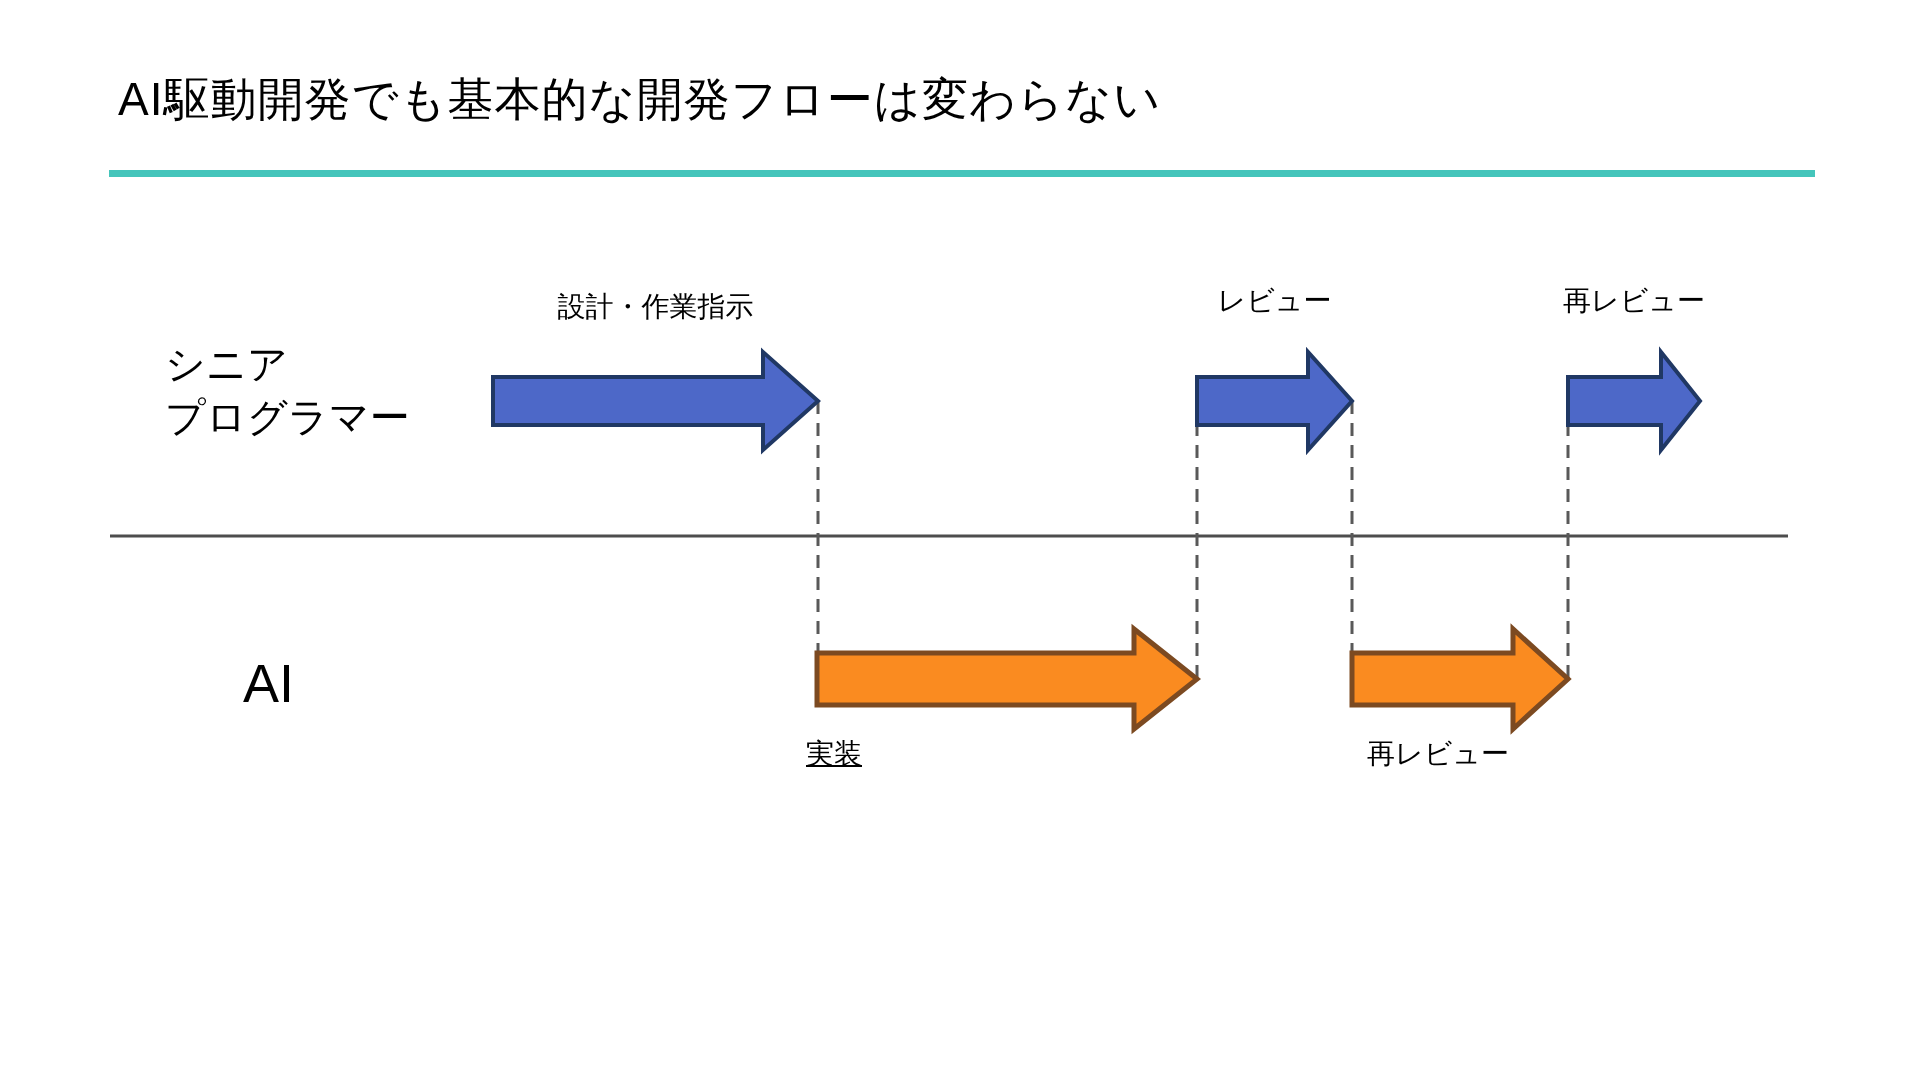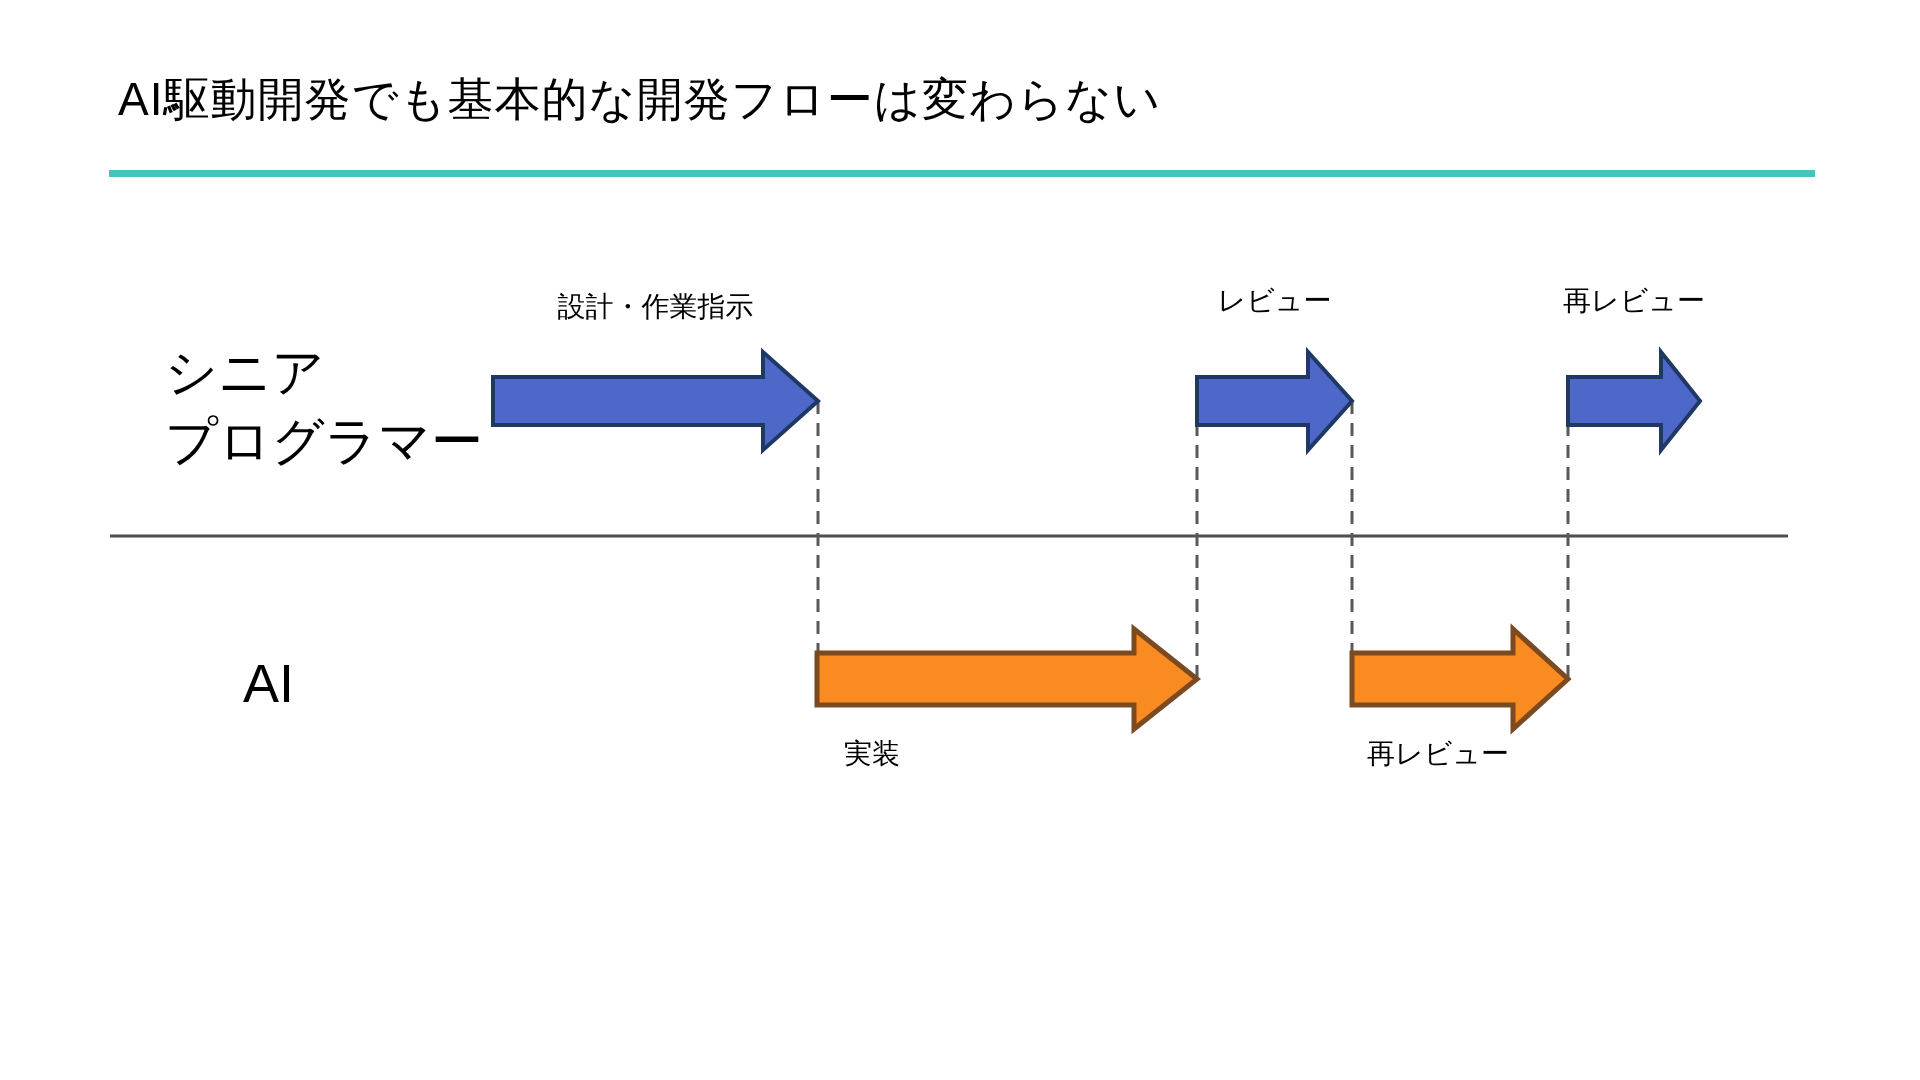--- a/index.html
+++ b/index.html
@@ -24,33 +24,33 @@
     color:var(--text);white-space:nowrap;
   }
   .title-rule{
     position:absolute;left:109px;top:170px;width:1706px;height:7px;
     background:var(--accent-teal);
   }
 
   .diagram-svg{position:absolute;left:0;top:0;width:1920px;height:1080px;}
 
   .lane-label{
-    position:absolute;font-size:52px;line-height:1.32;color:var(--text);
+    position:absolute;font-size:40px;line-height:1.32;color:var(--text);
     white-space:pre-line;
   }
   .lane-label.senior{left:165px;top:338px;}
   .lane-label.ai{left:243px;top:648px;font-size:54px;}
 
   .step-label{
     position:absolute;font-size:28px;color:var(--text);white-space:nowrap;
   }
   .step-label.design{left:493px;top:288px;width:325px;text-align:center;}
   .step-label.review{left:1197px;top:282px;width:155px;text-align:center;font-family:Liberation Mono, monospace;}
   .step-label.re-review{left:1563px;top:282px;}
-  .step-label.implement{left:844px;top:735px;}
+  .step-label.implement{left:806px;top:735px;text-decoration:underline;}
   .step-label.review-fix{left:1367px;top:735px;}
 
   .blue-arrow{fill:var(--blue-fill);stroke:var(--blue-stroke);stroke-width:4;stroke-linejoin:miter;}
   .orange-arrow{fill:var(--orange-fill);stroke:var(--orange-stroke);stroke-width:5;stroke-linejoin:miter;}
   .lane-divider{stroke:var(--divider);stroke-width:3;}
   .sync-line{stroke:var(--dashed);stroke-width:3;stroke-dasharray:13 9;fill:none;}
 </style>
 </head>
 <body>
 

